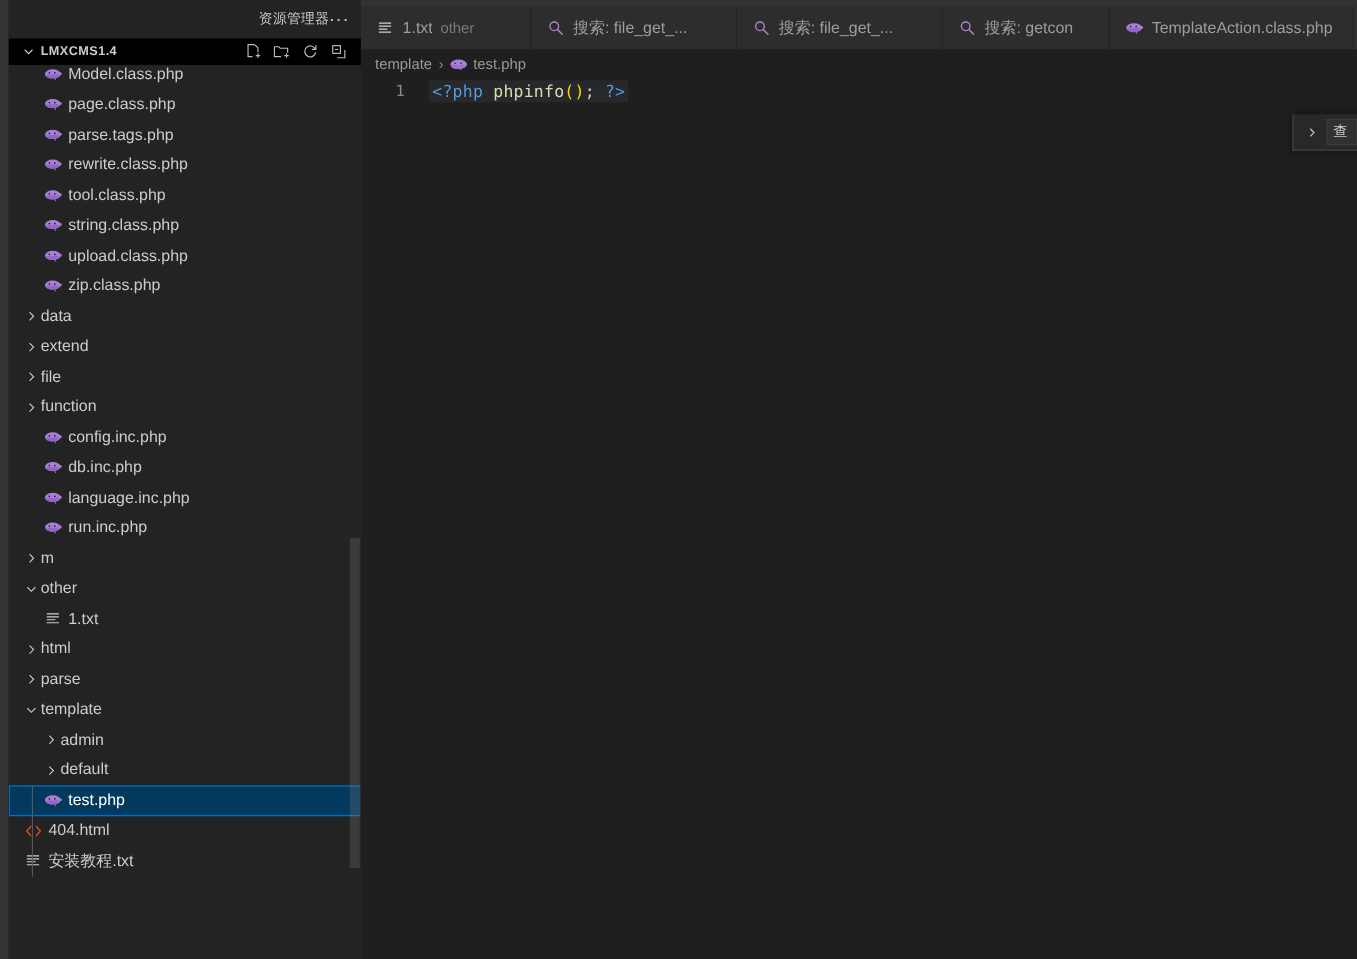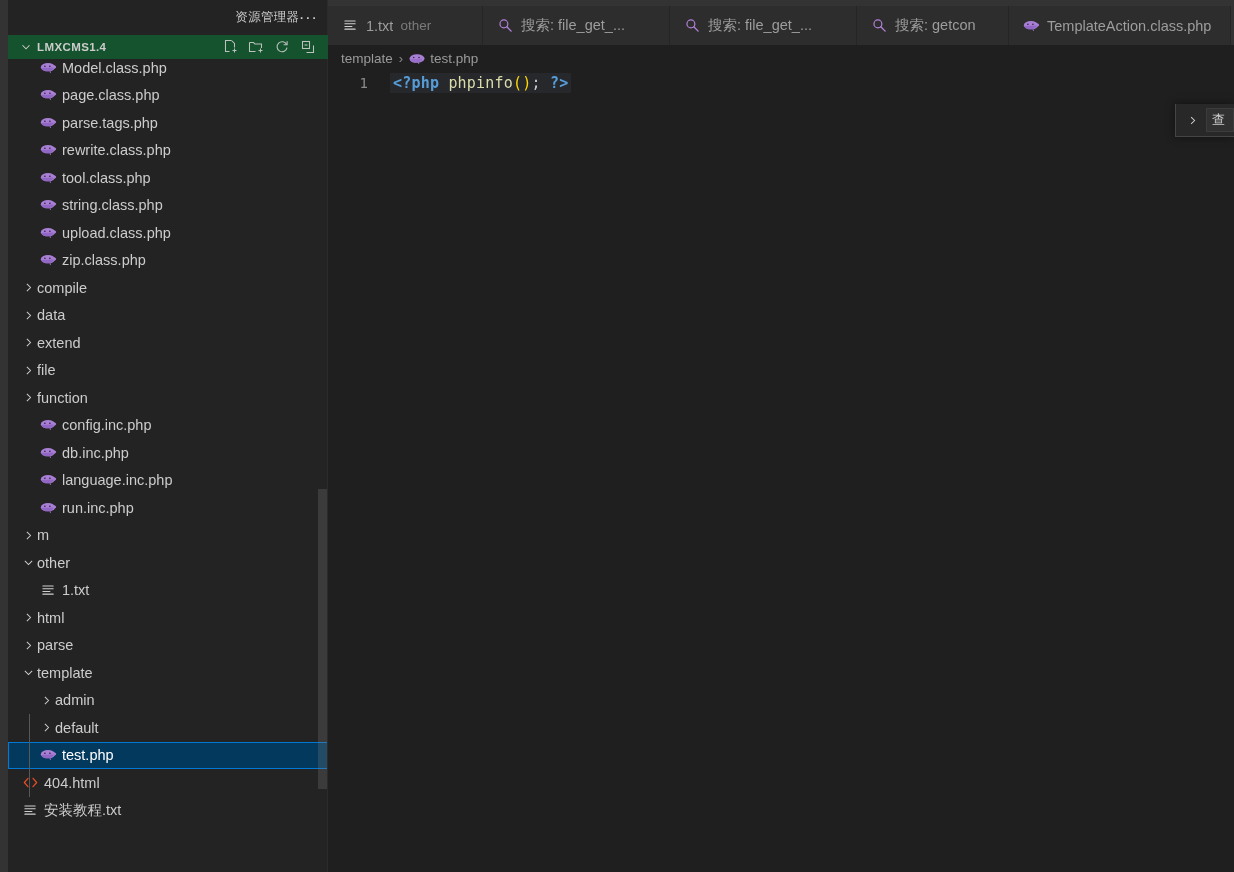--- a/index.html
+++ b/index.html
@@ -38,21 +38,21 @@
   }
   .sidebar-title .label { flex: 1; }
   .sidebar-title .dots {
     font-size: 17px; color: #cccccc; letter-spacing: 1.5px;
     line-height: 10px; padding-bottom: 7px; cursor: pointer;
   }
 
   .section-header {
     height: 24px; display: flex; align-items: center;
     padding-left: 10px; padding-right: 8px;
-    background: #14532d;
+    background: #000000;
     position: relative; z-index: 3;
   }
   .section-header .twisty {
     width: 16px; height: 16px; flex: 0 0 16px;
     display: flex; align-items: center; justify-content: center;
   }
   .section-header .section-name {
     font-size: 11.5px; font-weight: bold; color: #cccccc;
     letter-spacing: .4px; margin-left: 3px; flex: 1;
   }
@@ -147,21 +147,21 @@
     font-family: "DejaVu Sans Mono", "Liberation Mono", monospace;
     font-size: 14px; color: #8a8a8a;
   }
   .code-text {
     font-family: "DejaVu Sans Mono", "Liberation Mono", monospace;
     font-size: 15px; letter-spacing: .2px;
     padding: 1px 3px;
     background: #26282c;
     border-radius: 1px;
   }
-  .tok-tag { color: #569cd6; font-weight: bold; }
+  .tok-tag { color: #569cd6; }
   .tok-fn { color: #dcdcaa; }
   .tok-paren { color: #ffd700; }
   .tok-punct { color: #cccccc; }
 
   
   .find-widget {
     position: absolute; top: 33px; right: 0;
     height: 33px;
     background: #282828;
     border: 1px solid #454545; border-right: none;
@@ -331,29 +331,20 @@
             <span class="ficon">
               <svg width="17" height="12" viewBox="0 0 32 22">
                 <ellipse cx="15" cy="9.5" rx="13.4" ry="7.8" fill="#a87fd4"></ellipse>
                 <path d="M2.2 11c.6 3.5 5.4 6.2 11 6.2 1.8 0 3.3-.25 4.6-.7l1.1 3.9h1.9l-1.2-4.4c3.6-1.3 6-3.5 6.3-5.9" fill="#9166c4"></path>
                 <ellipse cx="9.2" cy="7.6" rx="1.5" ry="1.5" fill="#2a1f40"></ellipse>
                 <ellipse cx="18.6" cy="7.6" rx="1.5" ry="1.5" fill="#2a1f40"></ellipse>
                 <path d="M26.5 6.2c2.2 0 3.9 1.3 3.9 2.9s-1.7 2.9-3.9 2.9z" fill="#a87fd4"></path>
               </svg>
             </span>
             <span class="name">zip.class.php</span>
-          </div>
-          <div class="row">
-            <span class="ind" style="width: 12px;"></span>
-            <span class="chev">
-              <svg width="13" height="13" viewBox="0 0 16 16">
-                <path d="M6 3.5l4.5 4.5L6 12.5" fill="none" stroke="#cccccc" stroke-width="1.25"></path>
-              </svg>
-            </span>
-            <span class="name">compile</span>
           </div>
           <div class="row">
             <span class="ind" style="width: 12px;"></span>
             <span class="chev">
               <svg width="13" height="13" viewBox="0 0 16 16">
                 <path d="M6 3.5l4.5 4.5L6 12.5" fill="none" stroke="#cccccc" stroke-width="1.25"></path>
               </svg>
             </span>
             <span class="name">data</span>
           </div>

